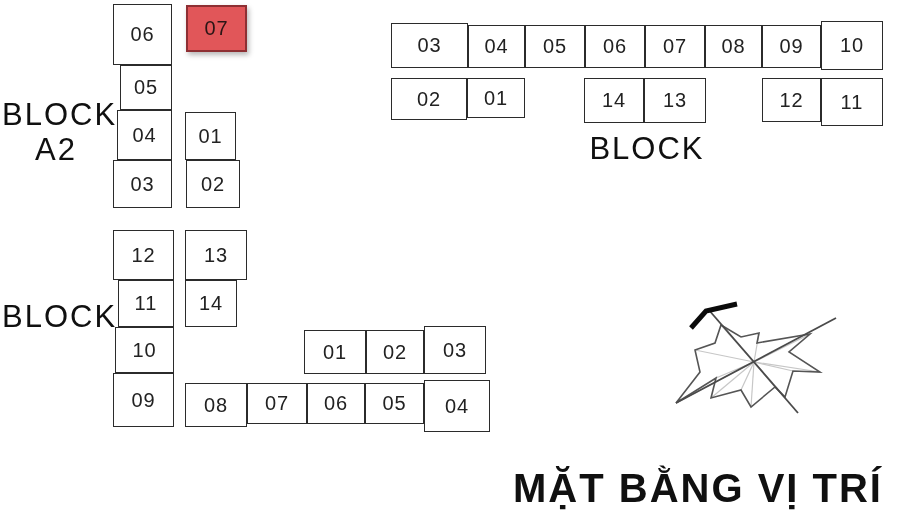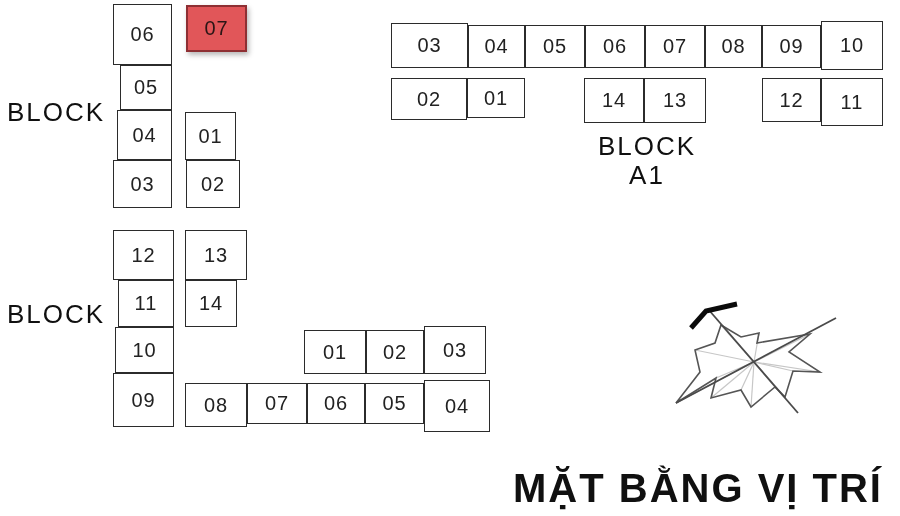--- a/index.html
+++ b/index.html
@@ -13,39 +13,39 @@
     display:flex;align-items:center;justify-content:center;
     font-size:20px;font-weight:500;letter-spacing:1px;color:#222;
     cursor:pointer;
   }
   .unit.selected{
     background:#e15659;border:2px solid #8e2f33;color:#2a1515;
     box-shadow:2px 3px 5px rgba(0,0,0,0.28);
   }
   .block-label{
     position:absolute;text-align:center;
-    font-size:26px;letter-spacing:2px;font-weight:500;color:#101010;line-height:1.12;
+    font-size:31px;letter-spacing:2px;font-weight:500;color:#101010;line-height:1.12;
   }
   .page-title{
     position:absolute;left:500px;top:466px;width:396px;text-align:center;
     font-size:40px;font-weight:600;letter-spacing:2px;color:#101010;white-space:nowrap;
   }
   .compass{position:absolute;left:658px;top:276px;width:210px;height:158px;}
 </style>
 </head>
 <body>
 
 <div class="canvas">
 
   <div class="block-label" id="label-A2" style="left: 2px; top: 98px; width: 108px;">
     <div>BLOCK</div>
+    <div>A2</div>
   </div>
   <div class="block-label" id="label-A1" style="left: 577px; top: 132px; width: 140px;">
     <div>BLOCK</div>
-    <div>A1</div>
   </div>
   <div class="block-label" id="label-A3" style="left: 2px; top: 300px; width: 108px;">
     <div>BLOCK</div>
   </div>
 
   <div id="units-layer">
       <div class="unit" style="left: 113px; top: 4px; width: 59px; height: 61px;">06</div>
       <div class="unit selected" style="left: 186px; top: 5px; width: 61px; height: 47px;">07</div>
       <div class="unit" style="left: 120px; top: 65px; width: 52px; height: 45px;">05</div>
       <div class="unit" style="left: 117px; top: 110px; width: 55px; height: 50px;">04</div>

